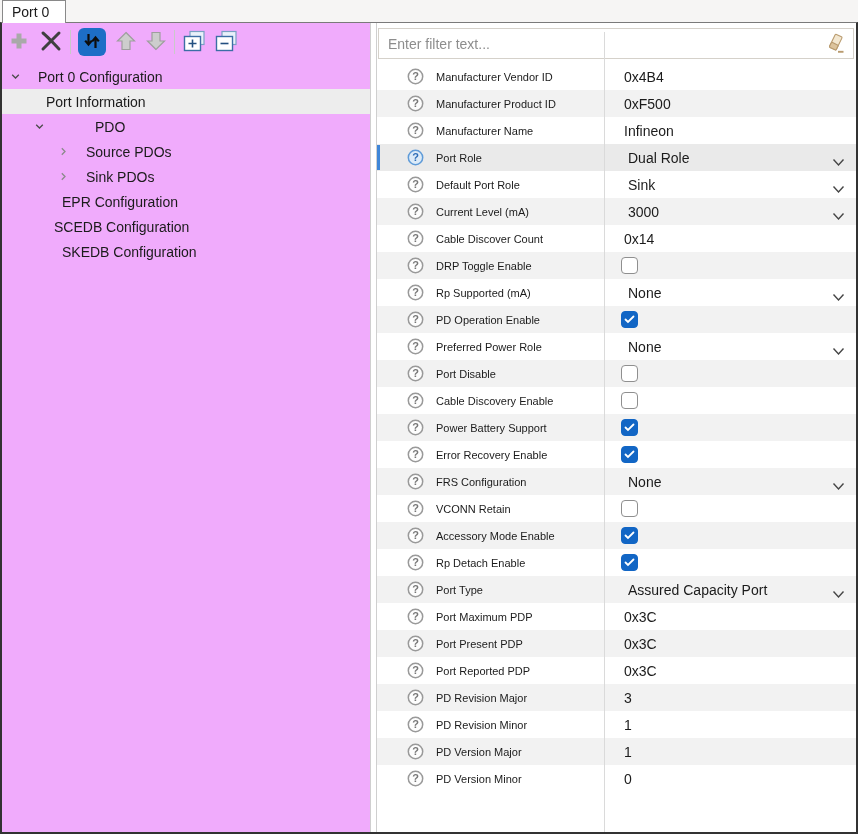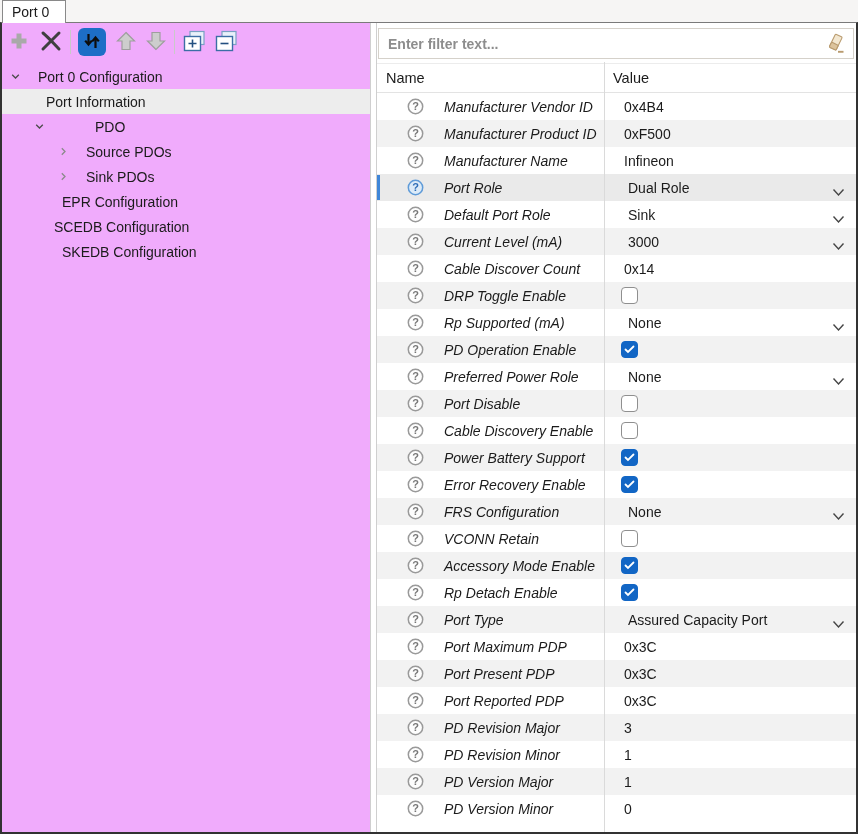--- a/index.html
+++ b/index.html
@@ -31,35 +31,35 @@
   .tree-item.selected { background:#ededed; }
   .expander { position:absolute; top:7px; width:12px; height:12px; display:flex; align-items:center; }
   
   .splitter { width:7px; background:#fff; border-left:1px solid #cfcfcf; border-right:1px solid #cfcfcf; cursor:col-resize; }
   
   .right-panel { flex:1; display:flex; flex-direction:column; position:relative; background:#fff; }
   .filter-wrap { padding:5px 2px 4px 1px; flex:0 0 auto; }
   .filter-box { height:31px; border:1px solid #d5d1ca; background:#fff; display:flex; align-items:center; }
   .filter-box input {
     flex:1; border:none; outline:none; font-size:14px; padding:0 6px 0 9px;
-    font-family:"Liberation Sans", sans-serif; color:#222; background:transparent;font-weight:bold;
+    font-family:"Liberation Sans", sans-serif; color:#222; background:transparent;
   }
   .filter-box input::placeholder { color:#8d8d8d; }
   .eraser { margin-right:7px; display:flex; }
   .grid-header { height:30px; display:flex; align-items:stretch; border-top:1px solid #ececec; border-bottom:1px solid #e3e3e3; font-size:14.5px; flex:0 0 auto; }
   .grid-header .hname { width:227px; display:flex; align-items:center; padding-left:9px; }
   .grid-header .hvalue { flex:1; display:flex; align-items:center; padding-left:9px; }
   .rows { flex:1; position:relative; }
   .col-divider { position:absolute; left:227px; top:-31px; bottom:0; width:1px; background:#dadada; z-index:3; }
   .prow { height:27px; display:flex; align-items:stretch; position:relative; }
   .prow.even { background:#f2f2f2; }
   .prow.selected { background:#eaeaea; }
   .prow.selected::before { content:""; position:absolute; left:0; top:1px; bottom:1px; width:3px; background:#3f86d8; }
   .pname { width:227px; display:flex; align-items:center; padding-left:30px; }
-  .pname .ptext { margin-left:20px; font-size:14px; white-space:nowrap;font-style:italic; }
+  .pname .ptext { margin-left:12px; font-size:11px; white-space:nowrap; }
   .pvalue { flex:1; display:flex; align-items:center; padding-left:20px; position:relative; font-size:14px; }
   .vtext { white-space:nowrap; }
   .dropdown { flex:1; height:100%; display:flex; align-items:center; padding-left:4px; position:relative; }
   .ddchev { position:absolute; right:11px; top:10px; }
   .checkbox { width:17px; height:17px; border:1px solid #8f8f8f; border-radius:4px; background:#fff; margin-left:-3px; display:flex; align-items:center; justify-content:center; }
   .checkbox svg { display:none; }
   .checkbox.checked { background:#1266c5; border-color:#1266c5; }
   .checkbox.checked svg { display:block; }
   .help svg { display:block; }
   .help circle { fill:#fdfdfd; stroke:#999; }
@@ -210,24 +210,20 @@
           <svg width="22" height="21" viewBox="0 0 22 21">
             <g transform="rotate(26 11 9)">
               <rect x="8" y="1.5" width="7.5" height="14.5" rx="1" fill="#f3e7d0" stroke="#b99b6f" stroke-width="1.1"></rect>
               <rect x="8" y="10.5" width="7.5" height="5.5" rx="1" fill="#dcc39c" stroke="#b99b6f" stroke-width="1.1"></rect>
             </g>
             <path d="M14 18.8 h5.5" stroke="#b99b6f" stroke-width="1.9"></path>
           </svg>
         </span>
       </div>
     </div>
-    <div class="grid-header">
-      <div class="hname">Name</div>
-      <div class="hvalue">Value</div>
-    </div>
     <div class="rows">
       <div class="col-divider"></div>
     <div class="prow">
     <div class="pname">
       <span class="help">
         <svg width="17" height="17" viewBox="0 0 17 17">
           <circle cx="8.5" cy="8.5" r="7.2" stroke-width="1.5"></circle>
           <text x="8.5" y="12.2" text-anchor="middle">?</text>
         </svg>
       </span>

